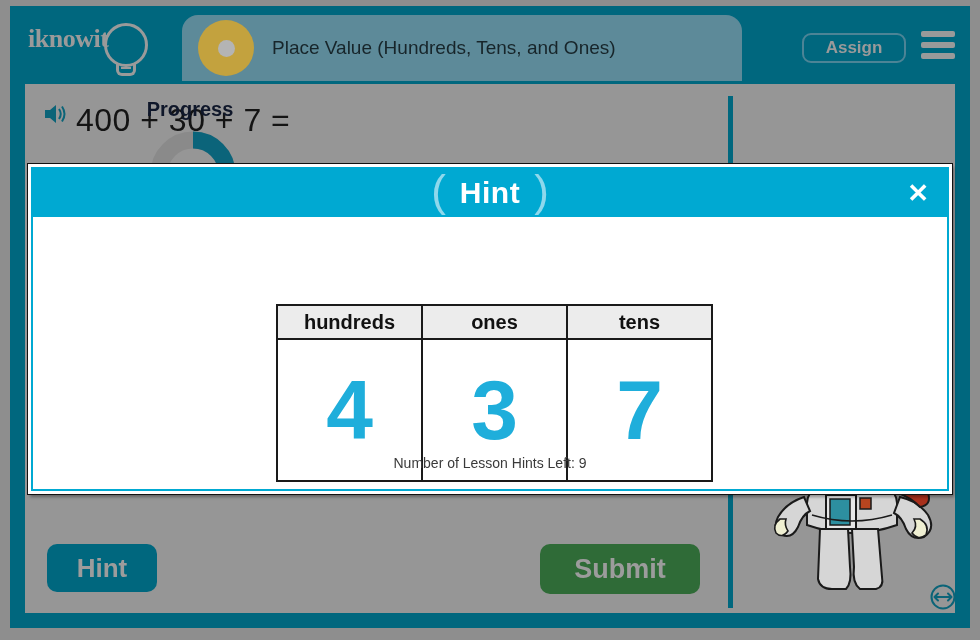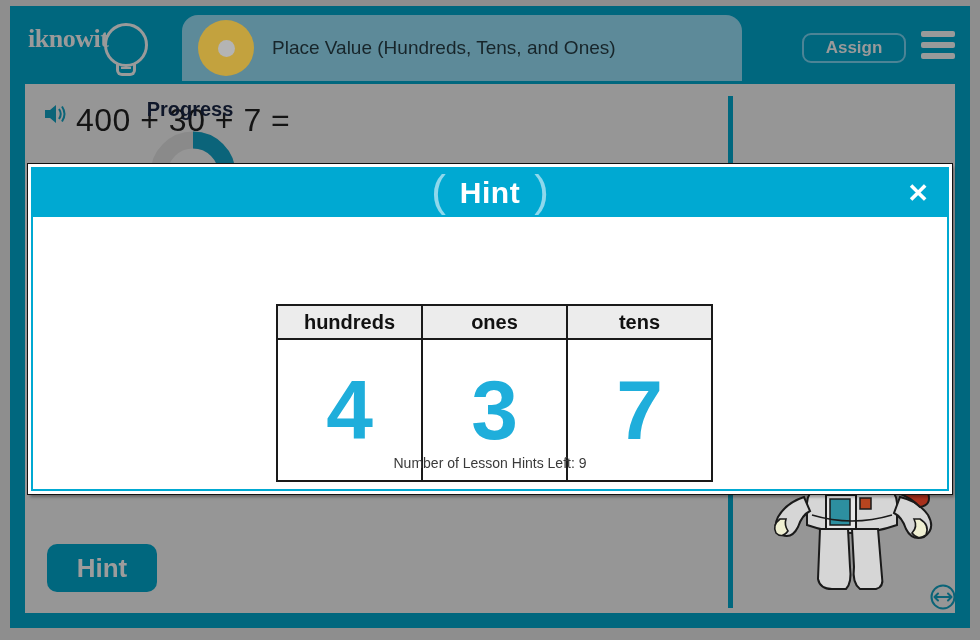--- a/index.html
+++ b/index.html
@@ -406,20 +406,21 @@
       </div>
 
       <div class="resize-icon">
         <svg width="26" height="26" viewBox="0 0 26 26">
           <circle cx="13" cy="13" r="11.5" fill="none" stroke="#0b6478" stroke-width="2"></circle>
           <path d="M5 13 L21 13 M8 9.5 L4.5 13 L8 16.5 M18 9.5 L21.5 13 L18 16.5" stroke="#0b6478" stroke-width="2" fill="none" stroke-linecap="round" stroke-linejoin="round"></path>
         </svg>
       </div>
 
       <div class="hint-btn">Hint</div>
+      <div class="submit-btn">Submit</div>
     </div>
 
     <div class="modal">
       <div class="modal-inner">
 
         <div class="modal-header">
           <div class="modal-title-wrap">
             <span class="paren">(</span>
             <span class="modal-title">Hint</span>
             <span class="paren">)</span>

